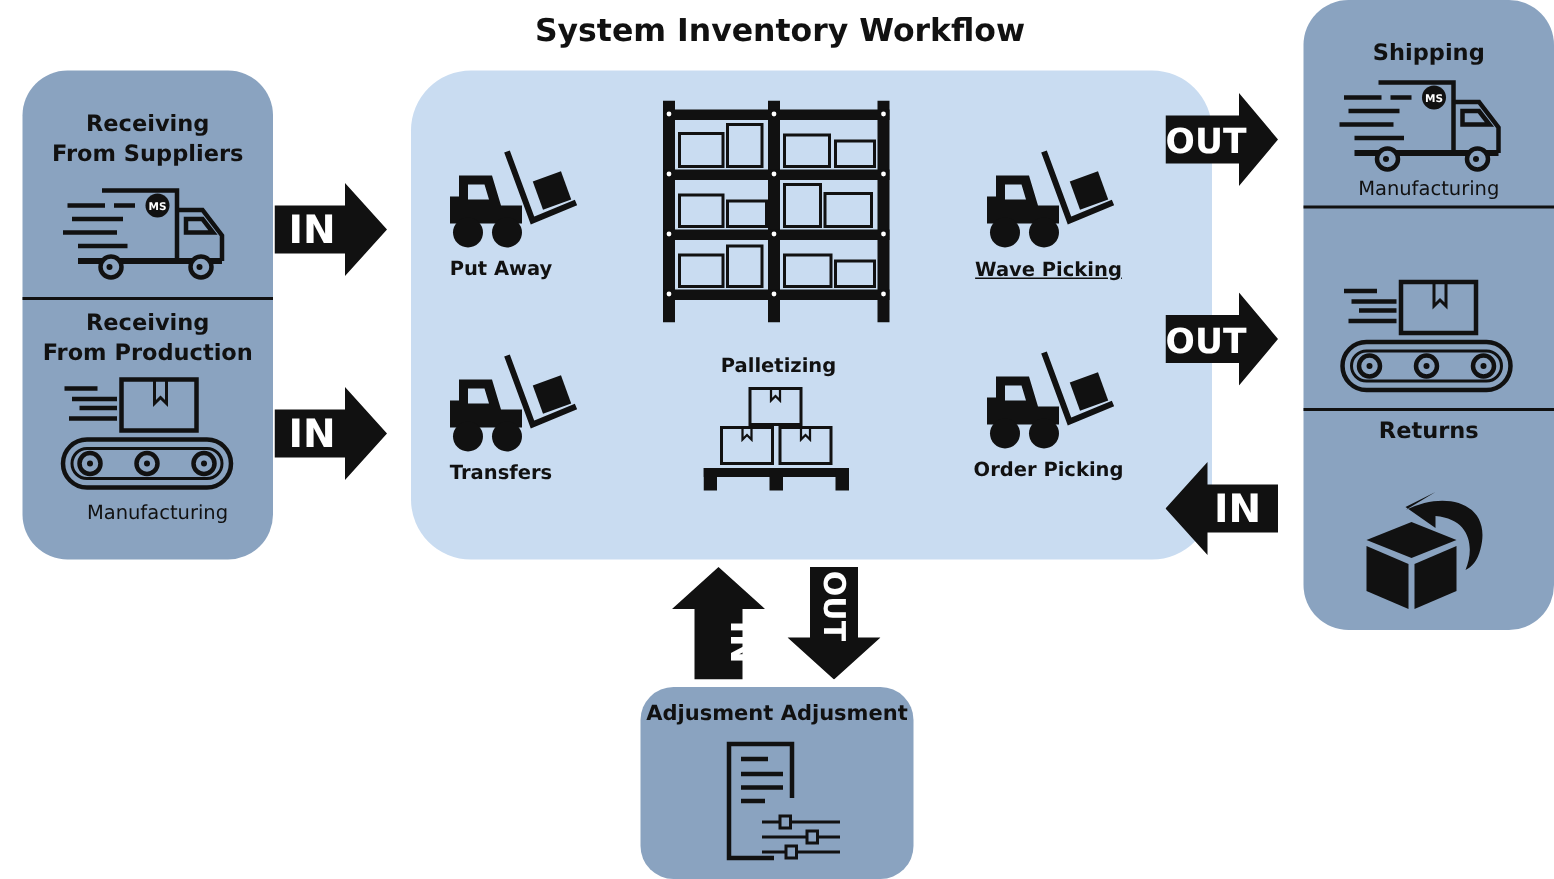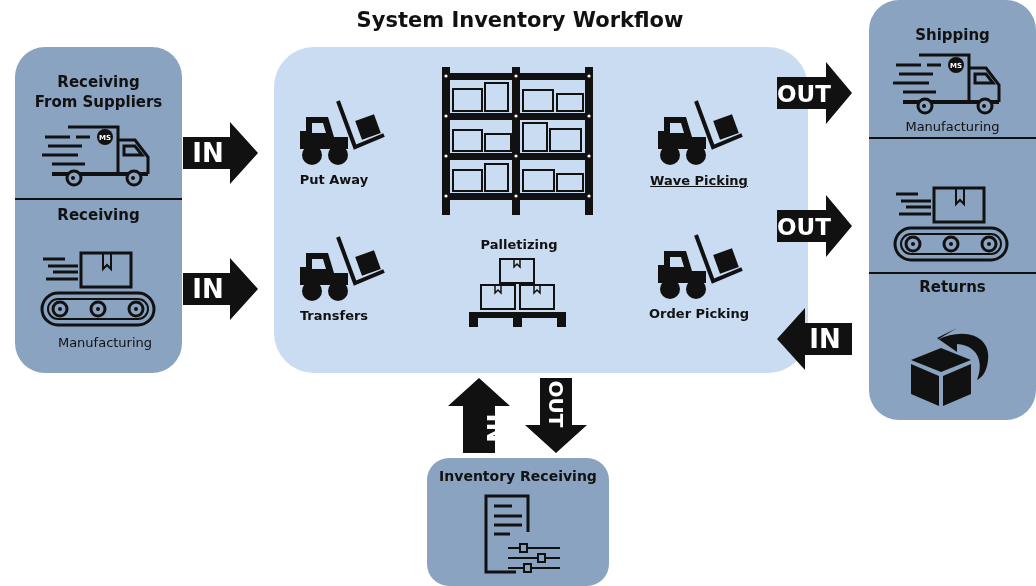--- a/index.html
+++ b/index.html
@@ -41,20 +41,21 @@
       <circle cx="94" cy="56" r="7" fill="#8aa3c0"></circle>
     </g>
     <circle cx="33" cy="56" r="2" fill="#111"></circle>
       <circle cx="93" cy="56" r="2" fill="#111"></circle>
     <circle cx="65" cy="15" r="8" fill="#111"></circle>
     <text x="65" y="18" font-size="7" font-weight="bold" fill="#fff" text-anchor="middle" font-family="DejaVu Sans, sans-serif">MS</text>
   </svg>
   <div class="abs divider" style="left:0;width:167px;top:151px;"></div>
   <div class="abs lbl" style="left:0;width:167px;top:158px;">
     <div>Receiving</div>
+    <div>From Production</div>
   </div>
 
   <svg class="abs" style="left:25px;top:204px;" width="120" height="80" viewBox="0 0 120 80">
     <g fill="none" stroke="#111" stroke-width="3">
       <rect x="41" y="2" width="50" height="34"></rect>
       <path d="M63 2 V18 L67 14 L71 18 V2" stroke-width="2"></path>
       <line x1="3" y1="8" x2="25" y2="8"></line>
         <line x1="8" y1="15" x2="38" y2="15"></line>
         <line x1="13" y1="21" x2="38" y2="21"></line>
         <line x1="6" y1="28" x2="38" y2="28"></line>
@@ -258,21 +259,21 @@
     </svg>
 </div>
 <div class="abs arrow" style="left:525px;top:378px;">
   <svg width="62" height="75" viewBox="0 0 62 75">
       <path d="M15 0 V47 H0 L31 75 L62 47 H47 V0 Z" fill="#111"></path>
       <text x="0" y="0" font-size="20" text-anchor="middle" transform="translate(24 26) rotate(90)">OUT</text>
     </svg>
 </div>
 
 <div class="abs panel" style="left:427px;top:458px;width:182px;height:128px;border-radius:22px;">
-  <div class="abs small-lbl" style="left:0;width:182px;top:10px;font-size:14px;">Inventory Receiving</div>
+  <div class="abs small-lbl" style="left:0;width:182px;top:10px;font-size:14px;">Adjusment Adjusment</div>
   <svg class="abs" style="left:55px;top:36px;" width="80" height="82" viewBox="0 0 80 82">
     <g fill="none" stroke="#111" stroke-width="3">
       <path d="M46 38 V2 H4 V78 H34"></path>
       <line x1="12" y1="12" x2="30" y2="12"></line>
         <line x1="12" y1="22" x2="40" y2="22"></line>
         <line x1="12" y1="31" x2="40" y2="31"></line>
         <line x1="12" y1="40" x2="28" y2="40"></line>
       <line x1="26" y1="54" x2="78" y2="54" stroke-width="2"></line>
         <line x1="26" y1="64" x2="78" y2="64" stroke-width="2"></line>
         <line x1="26" y1="74" x2="78" y2="74" stroke-width="2"></line>

